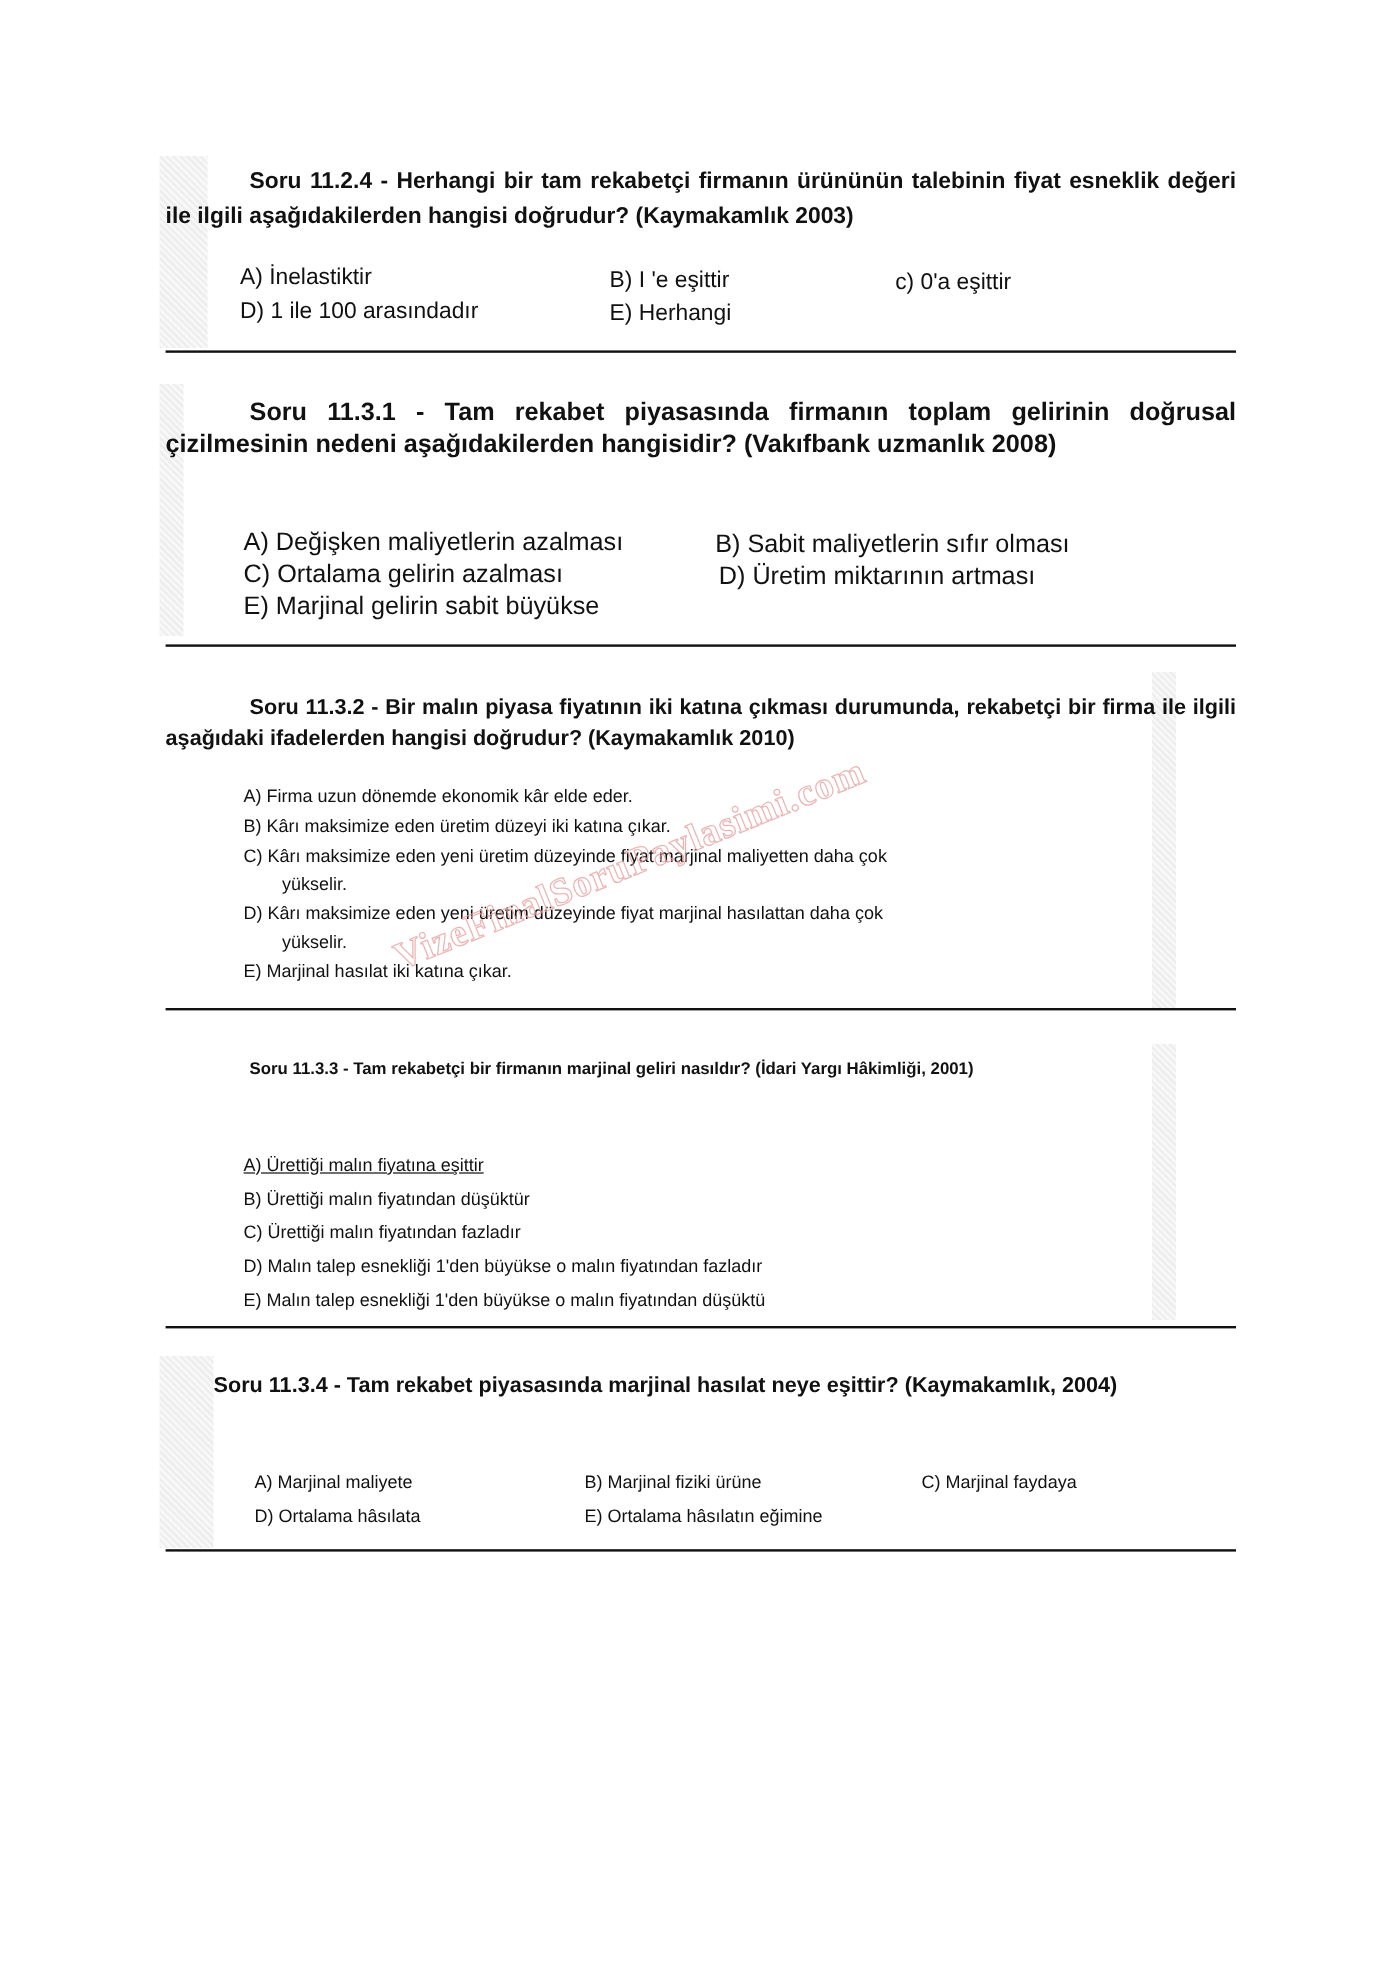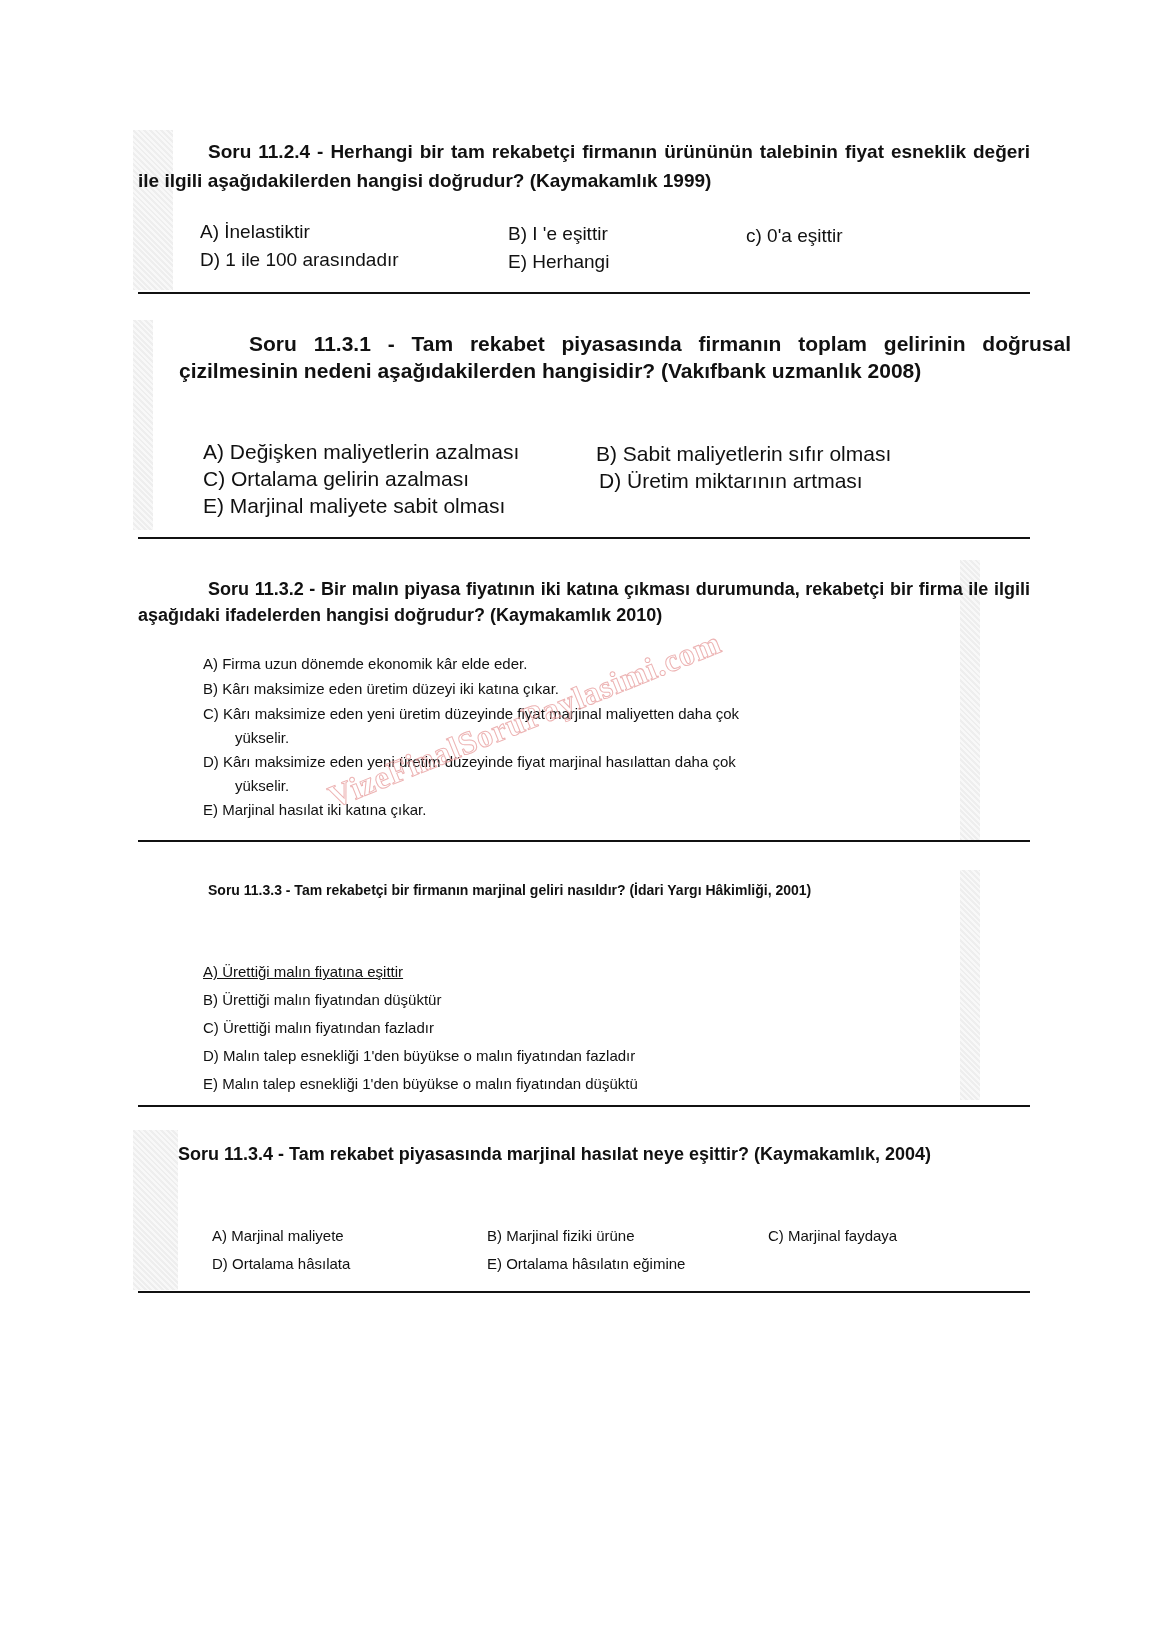--- a/index.html
+++ b/index.html
@@ -17,40 +17,40 @@
 </head>
 <body>
 
 <div class="shade" style="left:133px;top:130px;width:40px;height:160px;"></div>
 <div class="shade" style="left:133px;top:320px;width:20px;height:210px;"></div>
 <div class="shade" style="left:960px;top:560px;width:20px;height:280px;"></div>
 <div class="shade" style="left:960px;top:870px;width:20px;height:230px;"></div>
 <div class="shade" style="left:133px;top:1130px;width:45px;height:160px;"></div>
 
 <div class="q" style="top:137px;">
-  <div class="title"><span class="indent"></span><span>Soru 11.2.4 - Herhangi bir tam rekabetçi firmanın ürününün talebinin fiyat esneklik değeri ile ilgili aşağıdakilerden hangisi doğrudur? (Kaymakamlık 1999)</span></div>
+  <div class="title"><span class="indent"></span><span>Soru 11.2.4 - Herhangi bir tam rekabetçi firmanın ürününün talebinin fiyat esneklik değeri ile ilgili aşağıdakilerden hangisi doğrudur? (Kaymakamlık 2003)</span></div>
 </div>
 <div class="opts" style="left:200px;top:218px;">
   <span class="opt" style="left:0;top:0;">A) İnelastiktir</span>
   <span class="opt" style="left:308px;top:2px;">B) I 'e eşittir</span>
   <span class="opt" style="left:546px;top:4px;">c) 0'a eşittir</span>
   <span class="opt" style="left:0;top:28px;">D) 1 ile 100 arasındadır</span>
   <span class="opt" style="left:308px;top:30px;">E) Herhangi</span>
 </div>
 <div class="rule" style="top:292px;"></div>
 
-<div class="q" style="top:330px;margin-left:41px;">
+<div class="q" style="top:330px;">
   <div class="title" style="font-size:21px;line-height:27px;"><span class="indent"></span><span>Soru 11.3.1 - Tam rekabet piyasasında firmanın toplam gelirinin doğrusal çizilmesinin nedeni aşağıdakilerden hangisidir? (Vakıfbank uzmanlık 2008)</span></div>
 </div>
 <div class="opts" style="left:203px;top:438px;font-size:21px;">
   <span class="opt" style="left:0;top:0;">A) Değişken maliyetlerin azalması</span>
   <span class="opt" style="left:393px;top:2px;">B) Sabit maliyetlerin sıfır olması</span>
   <span class="opt" style="left:0;top:27px;">C) Ortalama gelirin azalması</span>
   <span class="opt" style="left:396px;top:29px;">D) Üretim miktarının artması</span>
-  <span class="opt" style="left:0;top:54px;">E) Marjinal maliyete sabit olması</span>
+  <span class="opt" style="left:0;top:54px;">E) Marjinal gelirin sabit büyükse</span>
 </div>
 <div class="rule" style="top:537px;"></div>
 
 <div class="q" style="top:576px;">
   <div class="title" style="font-size:18px;line-height:26px;"><span class="indent"></span><span>Soru 11.3.2 - Bir malın piyasa fiyatının iki katına çıkması durumunda, rekabetçi bir firma ile ilgili aşağıdaki ifadelerden hangisi doğrudur? (Kaymakamlık 2010)</span></div>
 </div>
 <div class="opts q3" style="left:203px;top:650px;">
   <span class="opt" style="left:0;top:0;">A) Firma uzun dönemde ekonomik kâr elde eder.</span>
   <span class="opt" style="left:0;top:25px;">B) Kârı maksimize eden üretim düzeyi iki katına çıkar.</span>
   <span class="opt" style="left:0;top:50px;">C) Kârı maksimize eden yeni üretim düzeyinde fiyat marjinal maliyetten daha çok</span>

